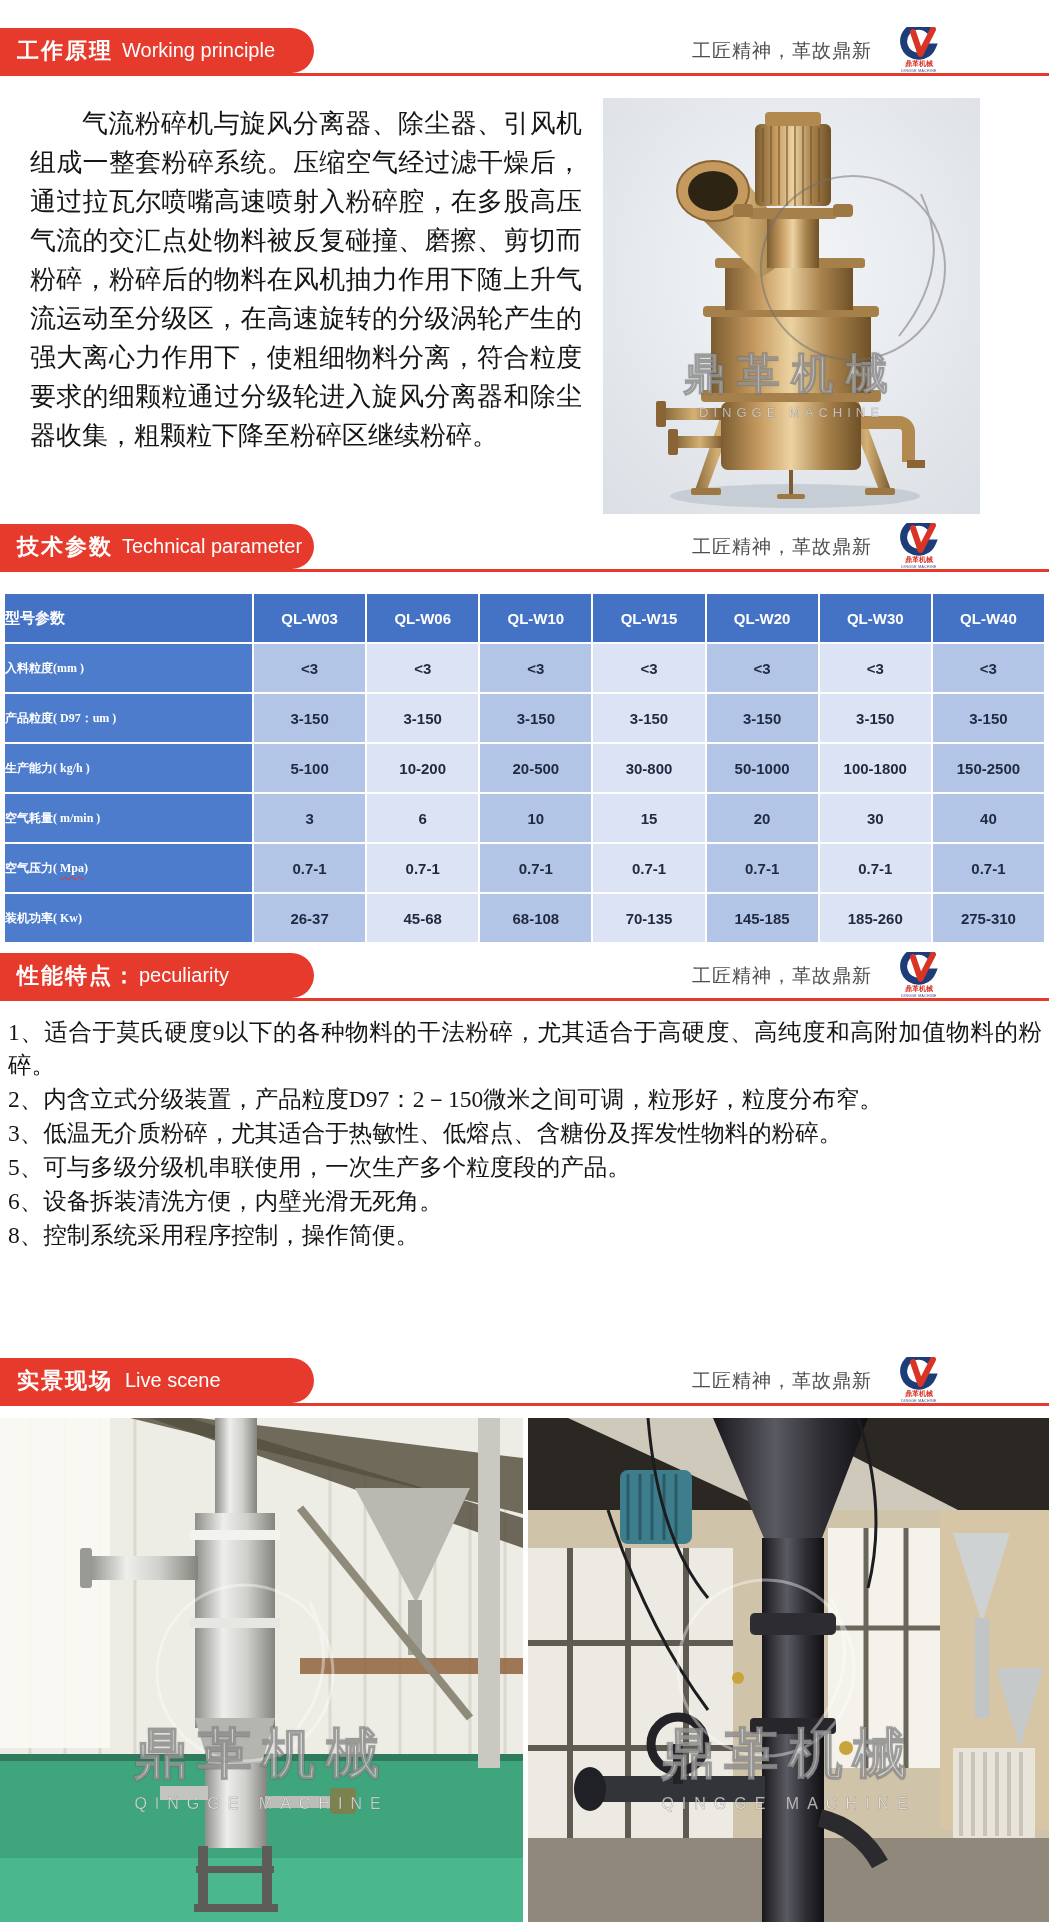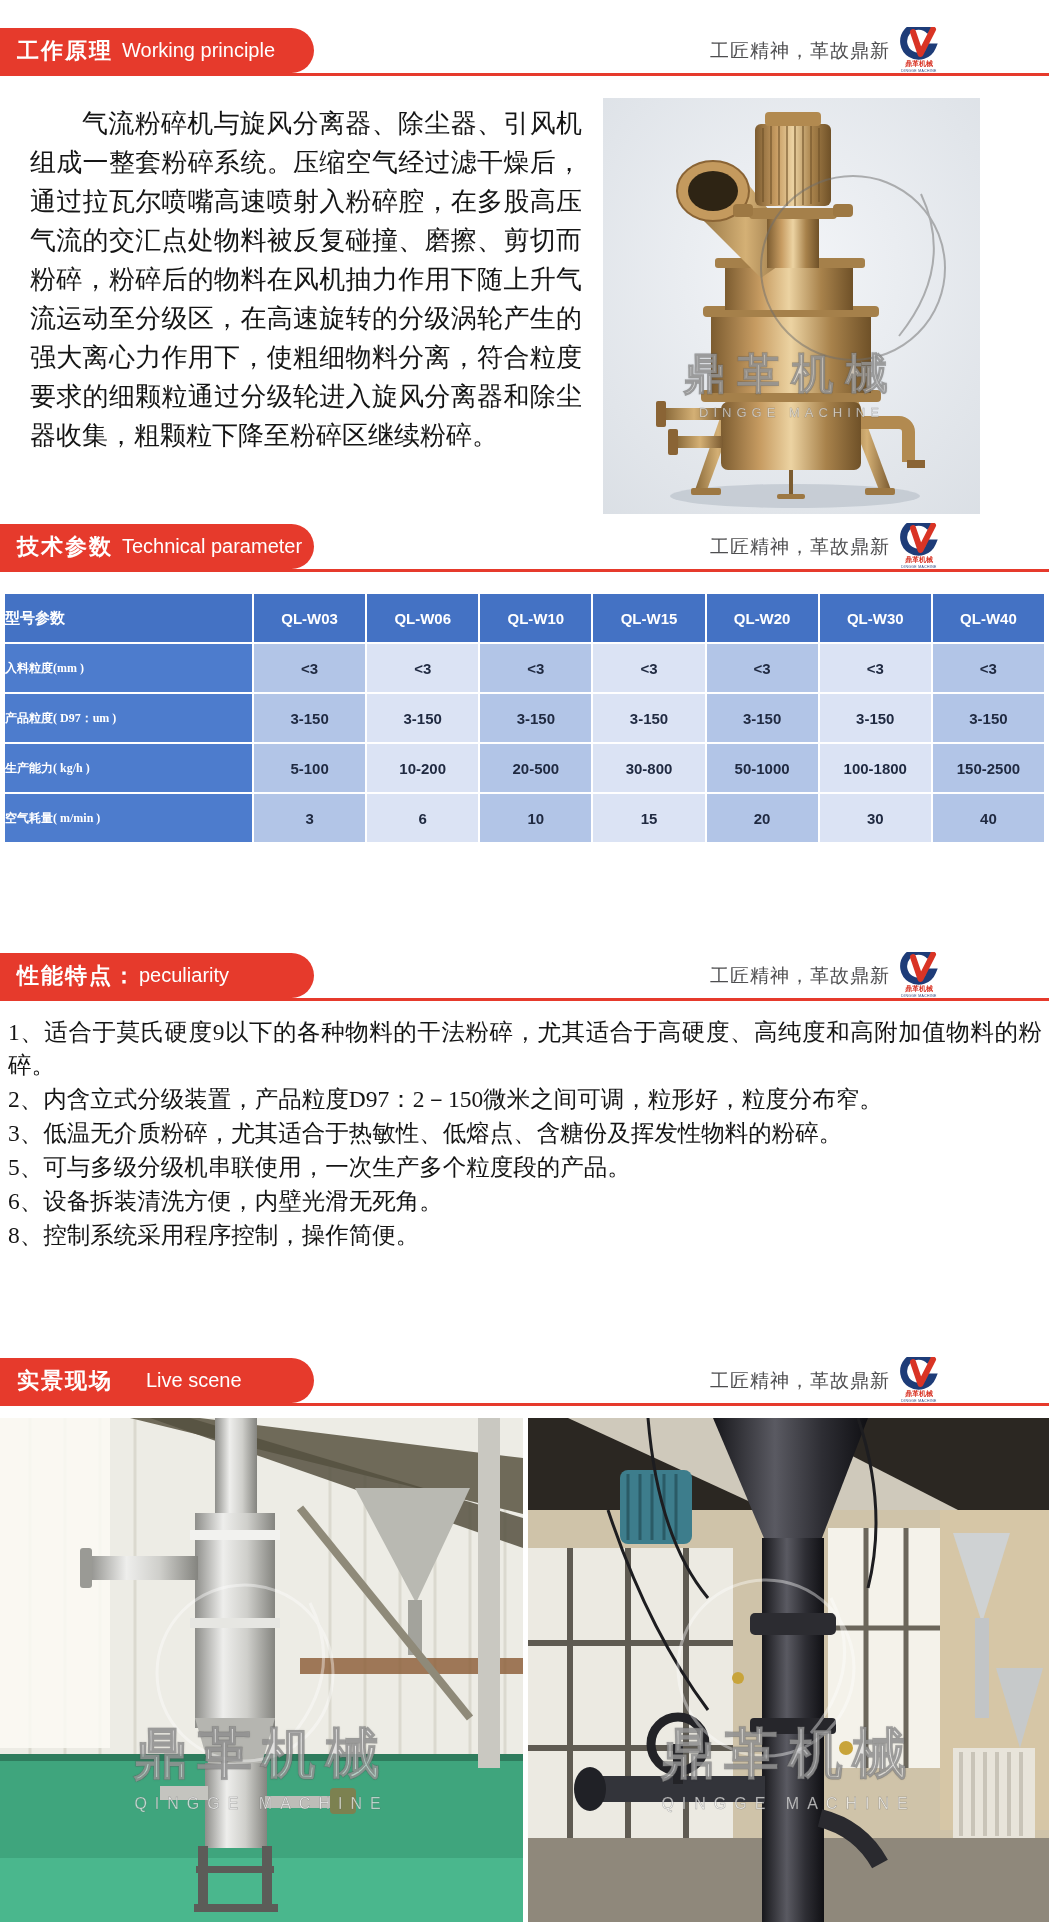--- a/index.html
+++ b/index.html
@@ -8,25 +8,25 @@
          font-family:"Liberation Sans", sans-serif; }
   .page { position:absolute; left:0; top:0; width:1049px; height:1922px; background:#fff; }
 
   
   .sec-head { position:absolute; left:0; width:946px; height:48px; }
   .ribbon { position:absolute; left:0; top:0; height:45px; width:314px;
             background:var(--accent,#E63A2C); border-radius:0 23px 23px 0;
             color:#fff; display:flex; align-items:center; padding-left:17px; z-index:2; }
   .ribbon-zh { font-size:22px; font-weight:bold; letter-spacing:2px; }
   .ribbon-en { font-size:20px; margin-left:9px; letter-spacing:0px; }
-  .ribbon-en.gap-wide { margin-left:33px;text-align:center; }
+  .ribbon-en.gap-wide { margin-left:12px;text-align:center; }
   .redline { position:absolute; left:0; top:45px; width:1049px; height:3px;
              background:var(--accent,#E63A2C); }
   .brand { position:absolute; right:7px; top:0; height:45px; display:flex;
-           align-items:center; gap:9px; }
+           align-items:center; gap:27px; }
   .slogan { font-size:19px; color:#4e4e50; letter-spacing:1px; }
   .logo-slot { width:40px; height:47px; display:block; }
 
   
   .intro { position:absolute; left:30px; top:104px; width:552px;
            font-family:"Liberation Serif","DejaVu Serif",serif;
            font-size:26px; line-height:39px; color:#151515;
            text-align:justify; text-indent:2em; }
 
   
@@ -246,20 +246,40 @@
         <tr>
           <th>空气耗量( m/min )</th>
           <td class="band-a">3</td>
           <td class="band-b">6</td>
           <td class="band-a">10</td>
           <td class="band-b">15</td>
           <td class="band-a">20</td>
           <td class="band-b">30</td>
           <td class="band-a">40</td>
         </tr>
+        <tr>
+          <th>空气压力( <span class="wavy">Mpa</span>)</th>
+          <td class="band-a">0.7-1</td>
+          <td class="band-b">0.7-1</td>
+          <td class="band-a">0.7-1</td>
+          <td class="band-b">0.7-1</td>
+          <td class="band-a">0.7-1</td>
+          <td class="band-b">0.7-1</td>
+          <td class="band-a">0.7-1</td>
+        </tr>
+        <tr>
+          <th>装机功率( Kw)</th>
+          <td class="band-a">26-37</td>
+          <td class="band-b">45-68</td>
+          <td class="band-a">68-108</td>
+          <td class="band-b">70-135</td>
+          <td class="band-a">145-185</td>
+          <td class="band-b">185-260</td>
+          <td class="band-a">275-310</td>
+        </tr>
       </tbody>
   </table>
 
   <header class="sec-head" style="top:953px">
     <div class="ribbon">
       <span class="ribbon-zh">性能特点：</span>
       <span class="ribbon-en" style="margin-left:2px">peculiarity</span>
     </div>
     <div class="brand">
       <span class="slogan">工匠精神，革故鼎新</span>

